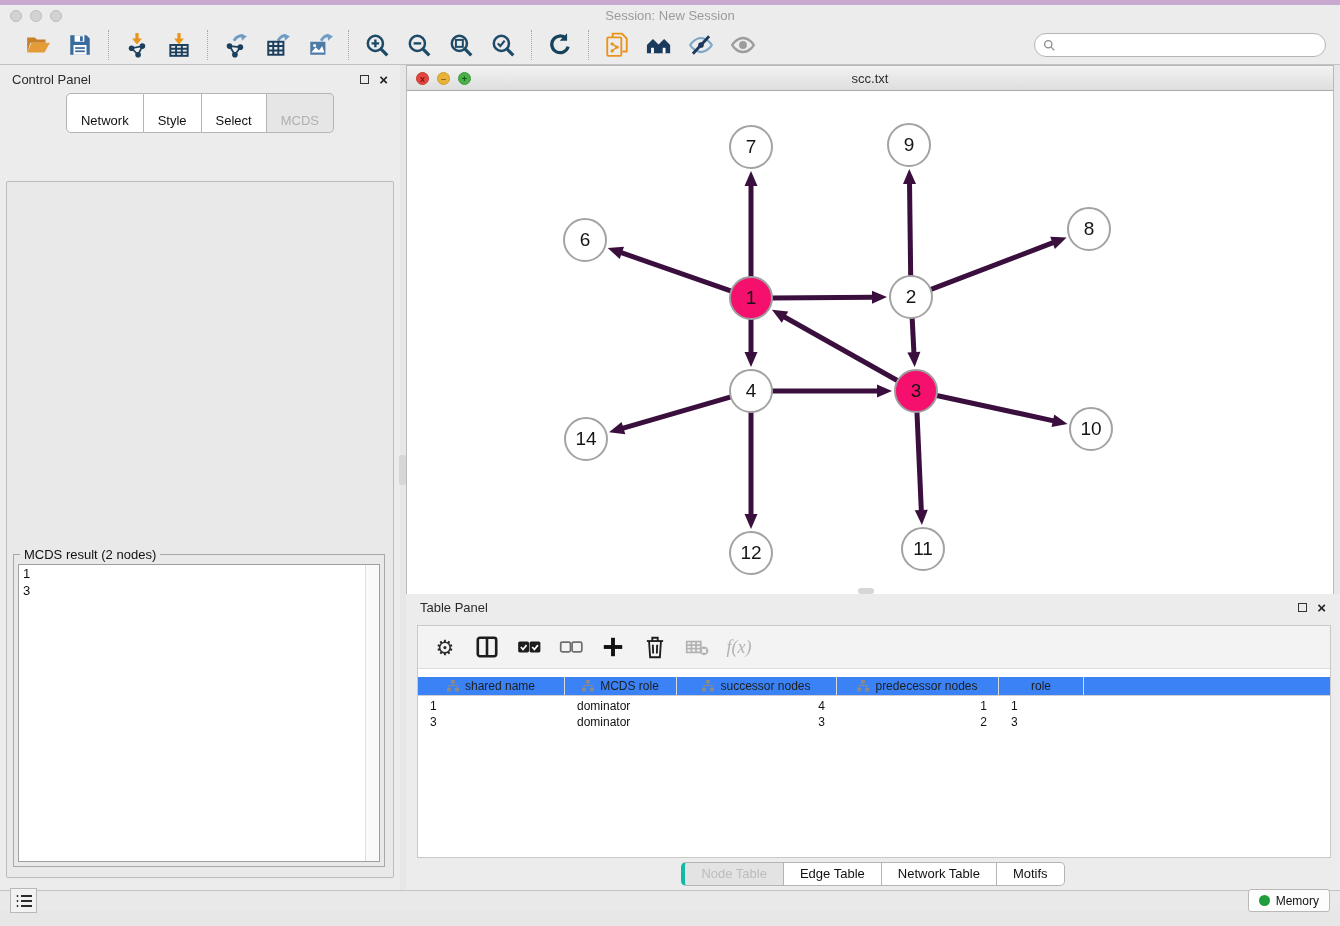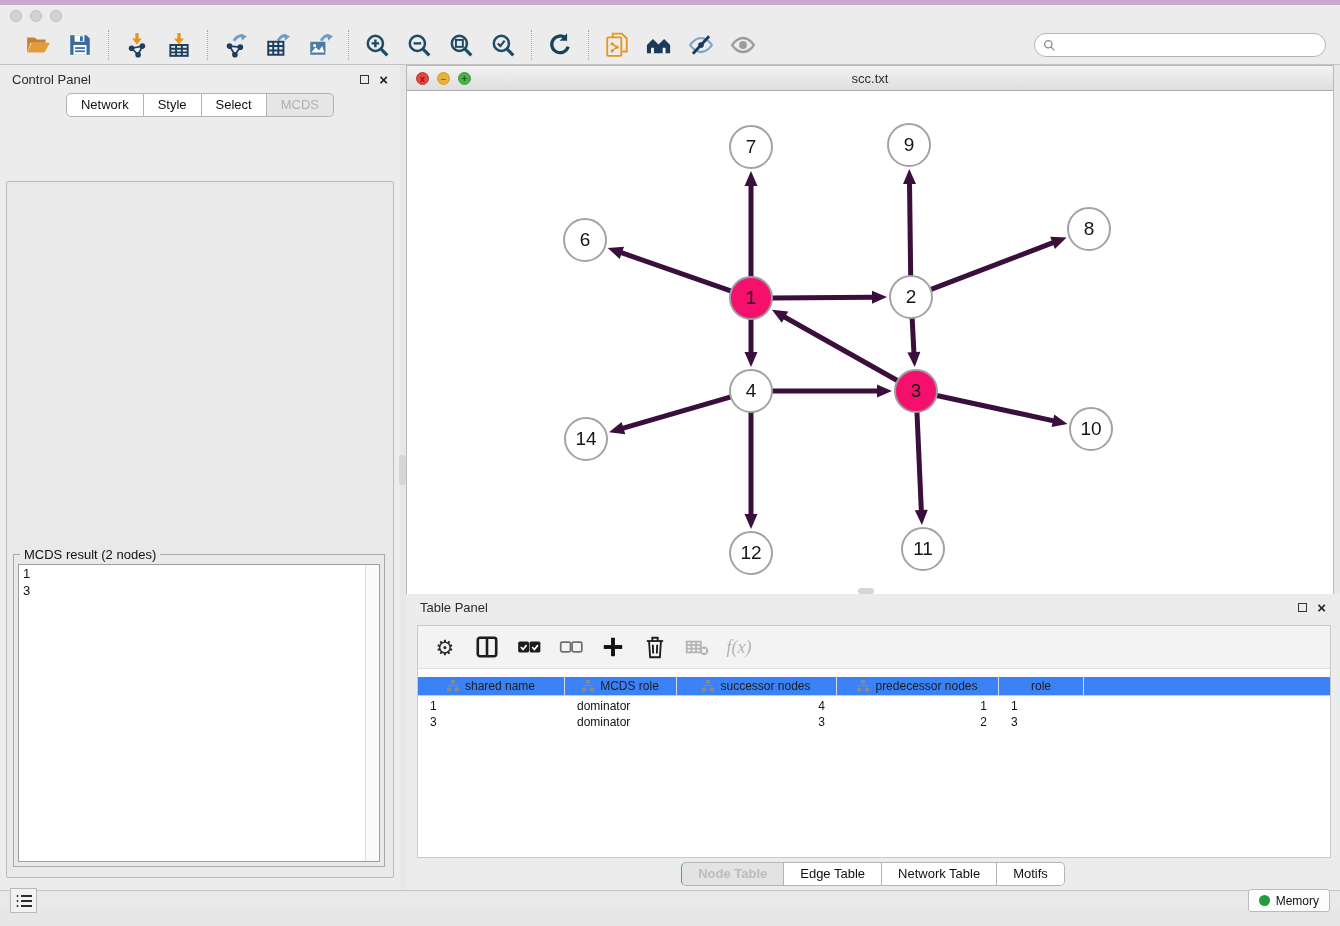--- a/index.html
+++ b/index.html
@@ -23,21 +23,21 @@
   .searchbox svg { width:13px; height:13px; margin-right:5px; }
   .searchbox input { border:none; outline:none; flex:1; font-size:12px; font-family:"Liberation Sans",sans-serif; background:transparent; }
 
   
   .control-panel { position:absolute; left:0; top:65px; width:400px; height:825px; background:#ececec; }
   .panel-titlerow { height:28px; display:flex; align-items:center; padding:0 12px; font-size:13px; color:#2b2b2b; }
   .panel-ctrls { margin-left:auto; display:flex; gap:10px; align-items:center; }
   .float-box { width:9px; height:9px; border:1.6px solid #333; display:inline-block; }
   .close-x { font-size:15px; font-weight:bold; color:#222; line-height:1; }
   .tabrow { display:flex; justify-content:center; position:relative; z-index:2; }
-  .tab { font-size:13px; padding:3px 14px 4px; background:#fff; border:1px solid #b4b4b4; border-left:none; color:#111;text-align:center; }
+  .tab { font-size:13px; padding:19px 14px 4px; background:#fff; border:1px solid #b4b4b4; border-left:none; color:#111;text-align:center; }
   .tab:first-child { border-left:1px solid #b4b4b4; border-top-left-radius:5px; border-bottom-left-radius:5px;}
   .tab:last-child { border-top-right-radius:5px; border-bottom-right-radius:5px; }
   .tab.active { background:#e6e6e6; color:#b0b0b0; }
   .cp-body { position:absolute; left:6px; right:6px; top:116px; bottom:12px; border:1px solid #bcbcbc; background:#e9e9e9; border-radius:2px; }
   .opt-label { text-align:center; font-size:13px; margin-top:20px; color:#1c1c1c; }
   .dropdown { margin:9px auto 0; width:312px; height:23px; background:#fff; border:1px solid #b6b6b6; border-radius:5px; display:flex; align-items:center; padding:0 6px 0 10px; font-size:13px; }
   .dropdown .dd-chev { margin-left:auto; }
   .btnrow { display:flex; justify-content:center; gap:14px; margin-top:12px; }
   .pushbtn { background:#fff; border:1px solid #b6b6b6; border-radius:5px; font-size:13px; padding:3px 16px; color:#111; font-family:"Liberation Sans",sans-serif; }
   .result-group { position:absolute; left:6px; right:8px; top:372px; bottom:10px; border:1px solid #a8a8a8; background:#e9e9e9; }
@@ -73,40 +73,41 @@
   .tp-toolbar .gear { font-size:21px; color:#2b2b2b; line-height:1; }
   .fx { font-family:"Liberation Serif", serif; font-style:italic; font-size:18px; color:#b3b3b3; }
   .thead { display:flex; height:19px; background:#3b82f6; border-bottom:1px solid #cfcfcf; margin-top:8px; }
   .th { display:flex; align-items:center; justify-content:center; gap:6px; font-size:12px; color:#1d1d1d; border-right:1px solid #d8d8d8; height:100%; }
   .th .tree-ico { width:12px; height:12px; fill:#8a8a8a; }
   .tr { display:flex; height:16px; align-items:center; }
   .td { font-size:12px; color:#111; padding:0 12px; height:100%; line-height:16px; }
   .tbody { padding-top:2px; }
   .tp-tabs { position:absolute; left:0; right:0; bottom:4px; display:flex; justify-content:center; }
   .btab { font-size:13px; padding:3px 16px 4px; background:#fff; border:1px solid #b4b4b4; border-left:none; color:#111; }
-  .btab:first-child { border-left:1px solid #14b8a6; border-top-left-radius:5px; border-bottom-left-radius:5px;font-weight:bold; }
+  .btab:first-child { border-left:4px solid #14b8a6; border-top-left-radius:5px; border-bottom-left-radius:5px; }
   .btab:last-child { border-top-right-radius:5px; border-bottom-right-radius:5px; }
   .btab.active { background:#e3e3e3; color:#bcbcbc; }
 
   
   .statusbar { position:absolute; left:0; top:890px; width:1340px; height:20px; background:#e9e9e9; border-top:1px solid #c4c4c4; display:flex; align-items:center; padding:0 10px; }
   .sb-left { width:27px; height:25px; background:#f2f2f2; border:1px solid #b9b9b9; display:flex; align-items:center; justify-content:center; }
   .memory-btn { margin-left:auto; height:23px; background:#fdfdfd; border:1px solid #b9b9b9; border-radius:3px; display:flex; align-items:center; gap:6px; padding:0 10px; font-size:12px; color:#111; }
   .mem-dot { width:11px; height:11px; border-radius:50%; background:#1f9e3d; }
 </style>
 </head>
 <body>
 
 <div class="top-strip"></div>
 <div class="titlebar">
   <div class="traffic-gray">
     <span></span>
     <span></span>
     <span></span>
   </div>
+  <div class="title">Session: New Session</div>
 </div>
 
 <div class="toolbar">
   <div class="tool-group">
     <div class="tbtn">
       <svg viewBox="0 0 24 24">
           <path d="M2 5h7l2 2h8v3H5L2 19z" fill="#c8812a"></path>
           <path d="M2 19l4-9h17l-5 9z" fill="#e39c38"></path>
         </svg>
     </div>

